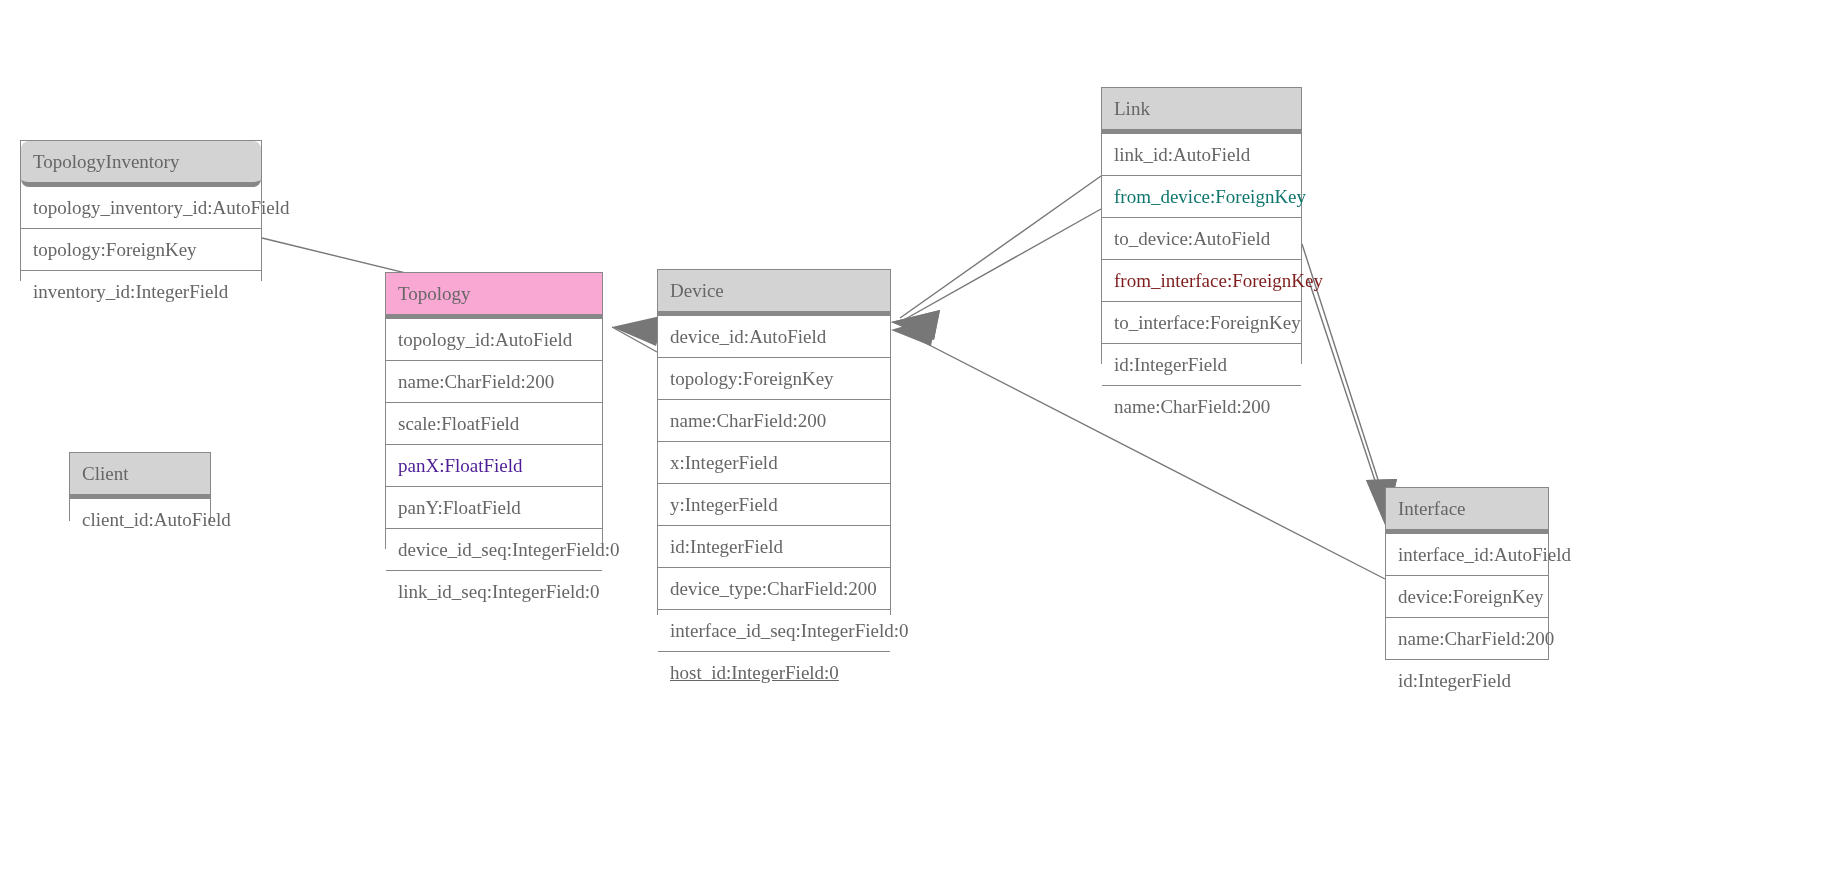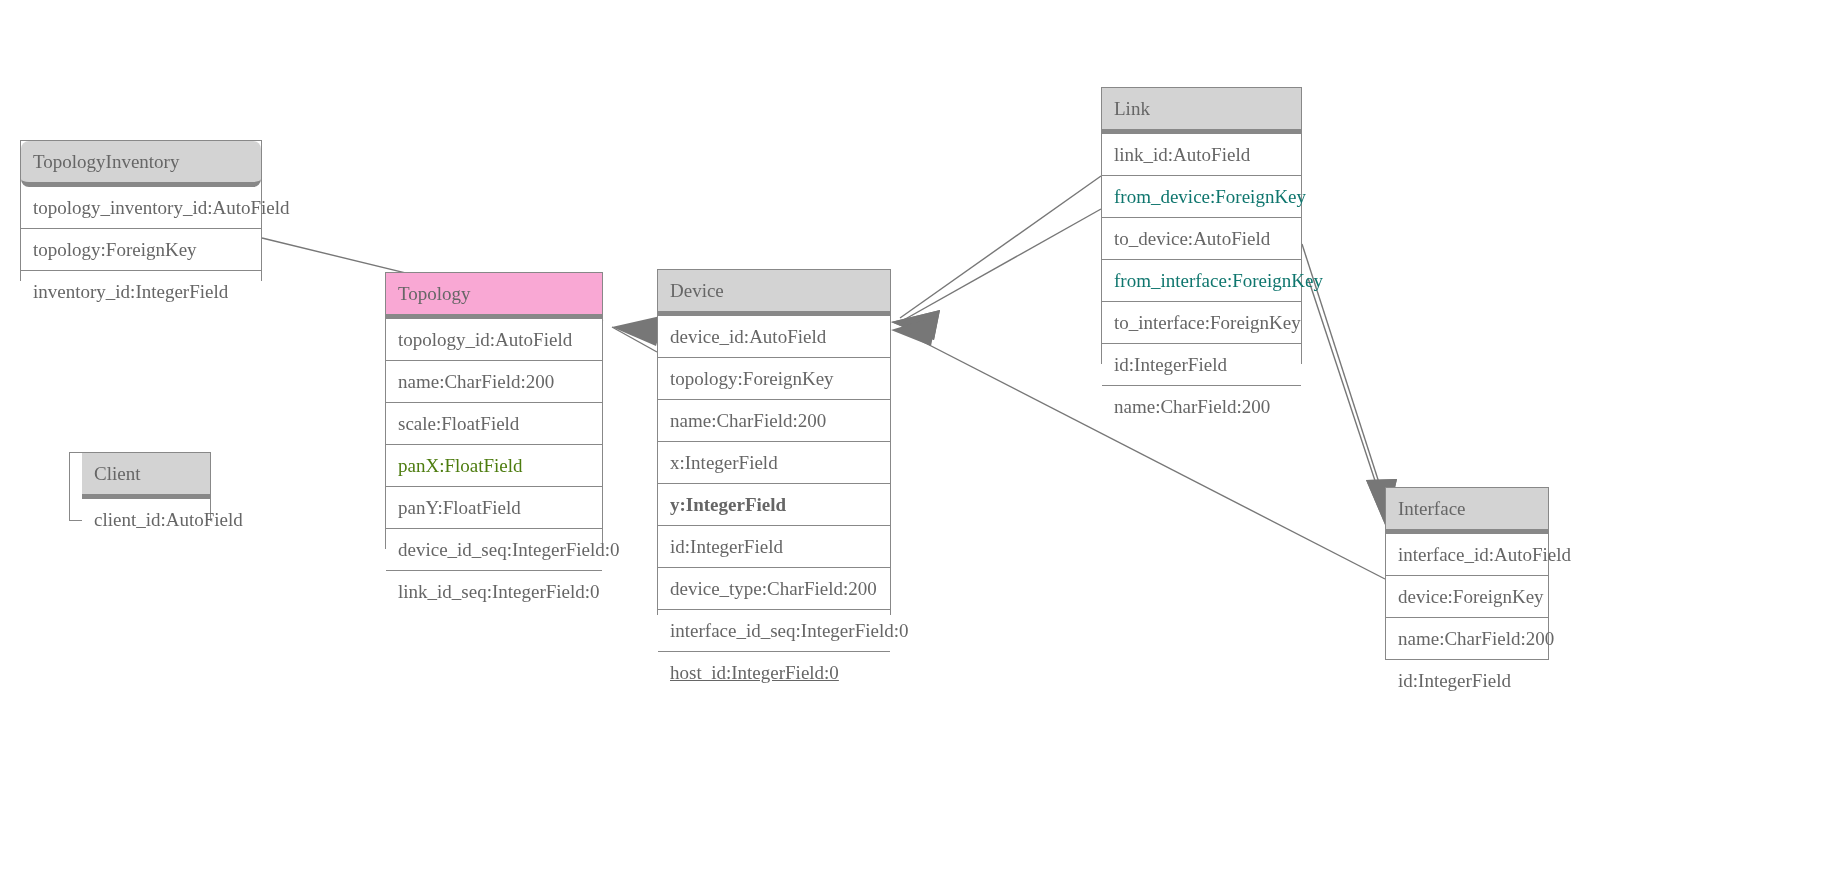--- a/index.html
+++ b/index.html
@@ -97,47 +97,47 @@
         <div class="entity-header" style="background: rgb(211, 211, 211); color: rgb(102, 102, 102); border-bottom-color: rgb(136, 136, 136); border-radius: 8px;">TopologyInventory</div>
         <div class="entity-field" style="color: rgb(102, 102, 102); border-bottom-color: rgb(136, 136, 136);">topology_inventory_id:AutoField</div>
         <div class="entity-field" style="color: rgb(102, 102, 102); border-bottom-color: rgb(136, 136, 136);">topology:ForeignKey</div>
         <div class="entity-field" style="color: rgb(102, 102, 102); border-bottom-color: rgb(136, 136, 136);">inventory_id:IntegerField</div>
       </div>
       <div class="entity" style="left: 385px; top: 272px; width: 218px; height: 277px; border-color: rgb(136, 136, 136);">
         <div class="entity-header" style="background: #f9a8d4; color: rgb(102, 102, 102); border-bottom-color: rgb(136, 136, 136);">Topology</div>
         <div class="entity-field" style="color: rgb(102, 102, 102); border-bottom-color: rgb(136, 136, 136);">topology_id:AutoField</div>
         <div class="entity-field" style="color: rgb(102, 102, 102); border-bottom-color: rgb(136, 136, 136);">name:CharField:200</div>
         <div class="entity-field" style="color: rgb(102, 102, 102); border-bottom-color: rgb(136, 136, 136);">scale:FloatField</div>
-        <div class="entity-field" style="color: #4d7c0f; border-bottom-color: rgb(136, 136, 136);">panX:FloatField</div>
+        <div class="entity-field" style="color: #4c1d95; border-bottom-color: rgb(136, 136, 136);">panX:FloatField</div>
         <div class="entity-field" style="color: rgb(102, 102, 102); border-bottom-color: rgb(136, 136, 136);">panY:FloatField</div>
         <div class="entity-field" style="color: rgb(102, 102, 102); border-bottom-color: rgb(136, 136, 136);">device_id_seq:IntegerField:0</div>
         <div class="entity-field" style="color: rgb(102, 102, 102); border-bottom-color: rgb(136, 136, 136);">link_id_seq:IntegerField:0</div>
       </div>
-      <div class="entity" style="left: 69px; top: 452px; width: 142px; height: 69px; border-color: rgb(136, 136, 136); padding-left: 12px;">
+      <div class="entity" style="left: 69px; top: 452px; width: 142px; height: 69px; border-color: rgb(136, 136, 136);">
         <div class="entity-header" style="background: rgb(211, 211, 211); color: rgb(102, 102, 102); border-bottom-color: rgb(136, 136, 136);">Client</div>
         <div class="entity-field" style="color: rgb(102, 102, 102); border-bottom-color: rgb(136, 136, 136);">client_id:AutoField</div>
       </div>
       <div class="entity" style="left: 657px; top: 269px; width: 234px; height: 346px; border-color: rgb(136, 136, 136);">
         <div class="entity-header" style="background: rgb(211, 211, 211); color: rgb(102, 102, 102); border-bottom-color: rgb(136, 136, 136);">Device</div>
         <div class="entity-field" style="color: rgb(102, 102, 102); border-bottom-color: rgb(136, 136, 136);">device_id:AutoField</div>
         <div class="entity-field" style="color: rgb(102, 102, 102); border-bottom-color: rgb(136, 136, 136);">topology:ForeignKey</div>
         <div class="entity-field" style="color: rgb(102, 102, 102); border-bottom-color: rgb(136, 136, 136);">name:CharField:200</div>
         <div class="entity-field" style="color: rgb(102, 102, 102); border-bottom-color: rgb(136, 136, 136);">x:IntegerField</div>
-        <div class="entity-field" style="color: rgb(102, 102, 102); border-bottom-color: rgb(136, 136, 136); font-weight: bold;">y:IntegerField</div>
+        <div class="entity-field" style="color: rgb(102, 102, 102); border-bottom-color: rgb(136, 136, 136);">y:IntegerField</div>
         <div class="entity-field" style="color: rgb(102, 102, 102); border-bottom-color: rgb(136, 136, 136);">id:IntegerField</div>
         <div class="entity-field" style="color: rgb(102, 102, 102); border-bottom-color: rgb(136, 136, 136);">device_type:CharField:200</div>
         <div class="entity-field" style="color: rgb(102, 102, 102); border-bottom-color: rgb(136, 136, 136);">interface_id_seq:IntegerField:0</div>
         <div class="entity-field" style="color: rgb(102, 102, 102); border-bottom-color: rgb(136, 136, 136); text-decoration: underline;">host_id:IntegerField:0</div>
       </div>
       <div class="entity" style="left: 1101px; top: 87px; width: 201px; height: 277px; border-color: rgb(136, 136, 136);">
         <div class="entity-header" style="background: rgb(211, 211, 211); color: rgb(102, 102, 102); border-bottom-color: rgb(136, 136, 136);">Link</div>
         <div class="entity-field" style="color: rgb(102, 102, 102); border-bottom-color: rgb(136, 136, 136);">link_id:AutoField</div>
         <div class="entity-field" style="color: #0f766e; border-bottom-color: rgb(136, 136, 136);">from_device:ForeignKey</div>
         <div class="entity-field" style="color: rgb(102, 102, 102); border-bottom-color: rgb(136, 136, 136);">to_device:AutoField</div>
-        <div class="entity-field" style="color: #0f766e; border-bottom-color: rgb(136, 136, 136);">from_interface:ForeignKey</div>
+        <div class="entity-field" style="color: #7f1d1d; border-bottom-color: rgb(136, 136, 136);">from_interface:ForeignKey</div>
         <div class="entity-field" style="color: rgb(102, 102, 102); border-bottom-color: rgb(136, 136, 136);">to_interface:ForeignKey</div>
         <div class="entity-field" style="color: rgb(102, 102, 102); border-bottom-color: rgb(136, 136, 136);">id:IntegerField</div>
         <div class="entity-field" style="color: rgb(102, 102, 102); border-bottom-color: rgb(136, 136, 136);">name:CharField:200</div>
       </div>
       <div class="entity" style="left: 1385px; top: 487px; width: 164px; height: 173px; border-color: rgb(136, 136, 136);">
         <div class="entity-header" style="background: rgb(211, 211, 211); color: rgb(102, 102, 102); border-bottom-color: rgb(136, 136, 136);">Interface</div>
         <div class="entity-field" style="color: rgb(102, 102, 102); border-bottom-color: rgb(136, 136, 136);">interface_id:AutoField</div>
         <div class="entity-field" style="color: rgb(102, 102, 102); border-bottom-color: rgb(136, 136, 136);">device:ForeignKey</div>
         <div class="entity-field" style="color: rgb(102, 102, 102); border-bottom-color: rgb(136, 136, 136);">name:CharField:200</div>
         <div class="entity-field" style="color: rgb(102, 102, 102); border-bottom-color: rgb(136, 136, 136);">id:IntegerField</div>

